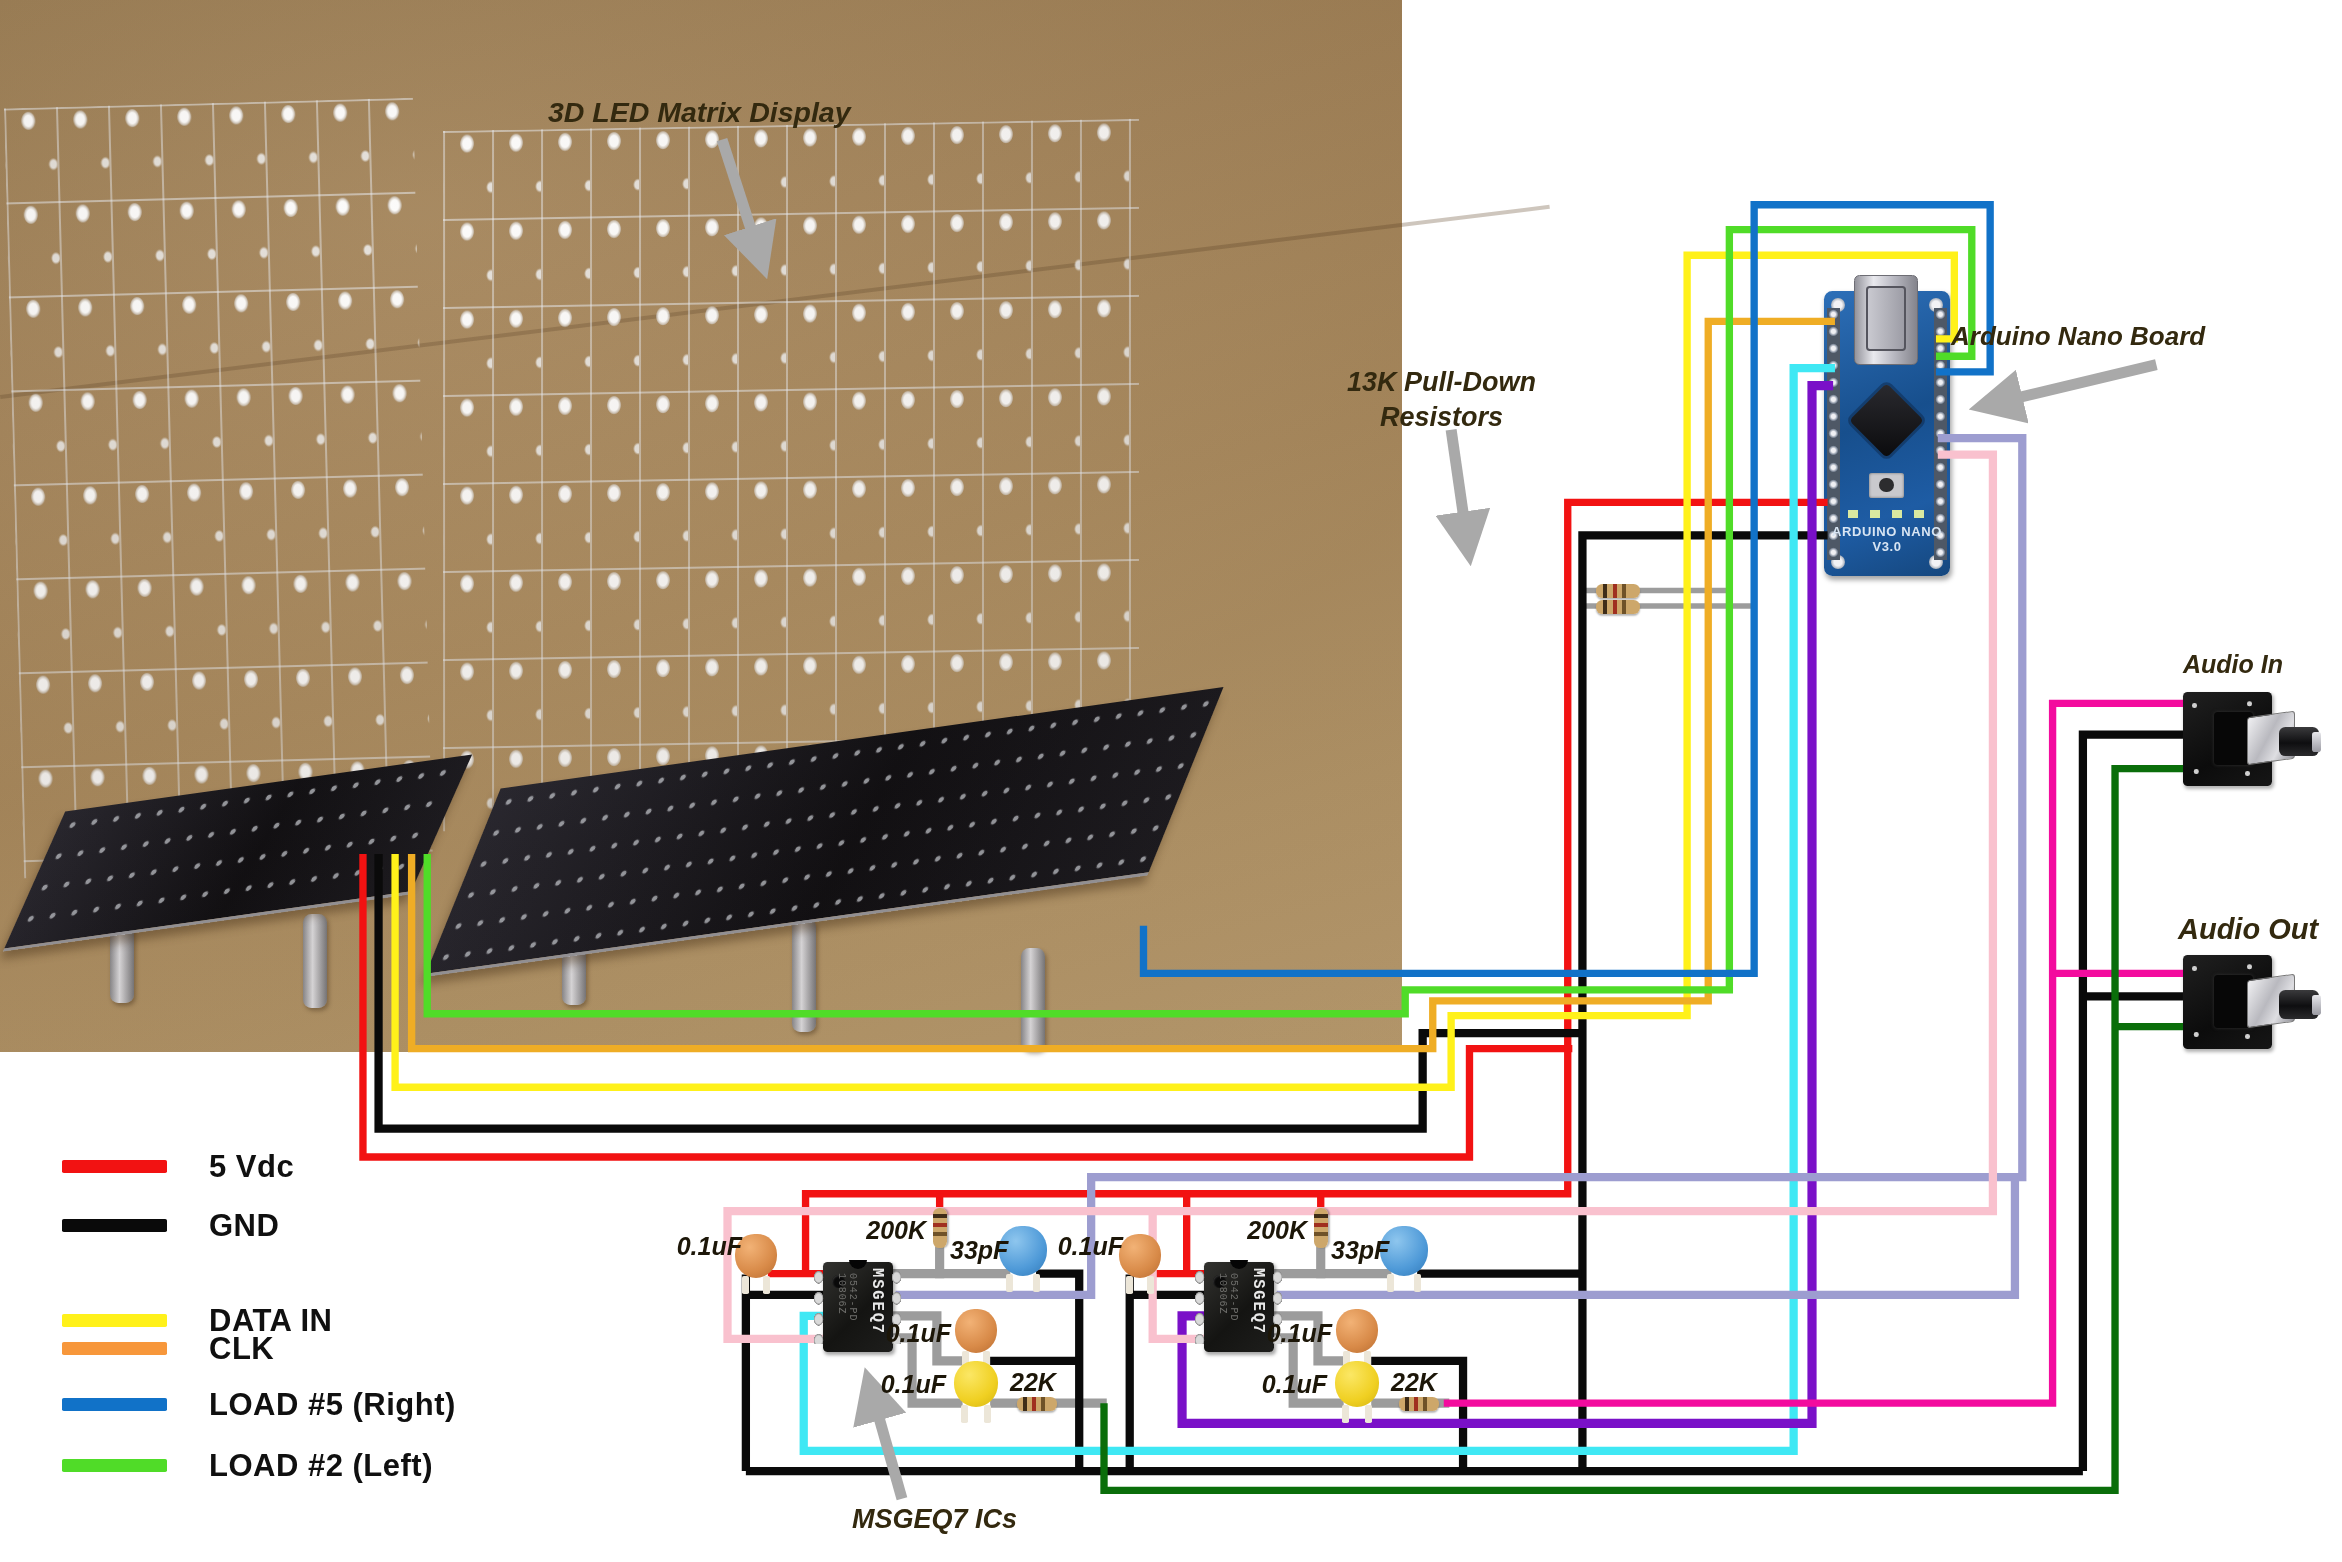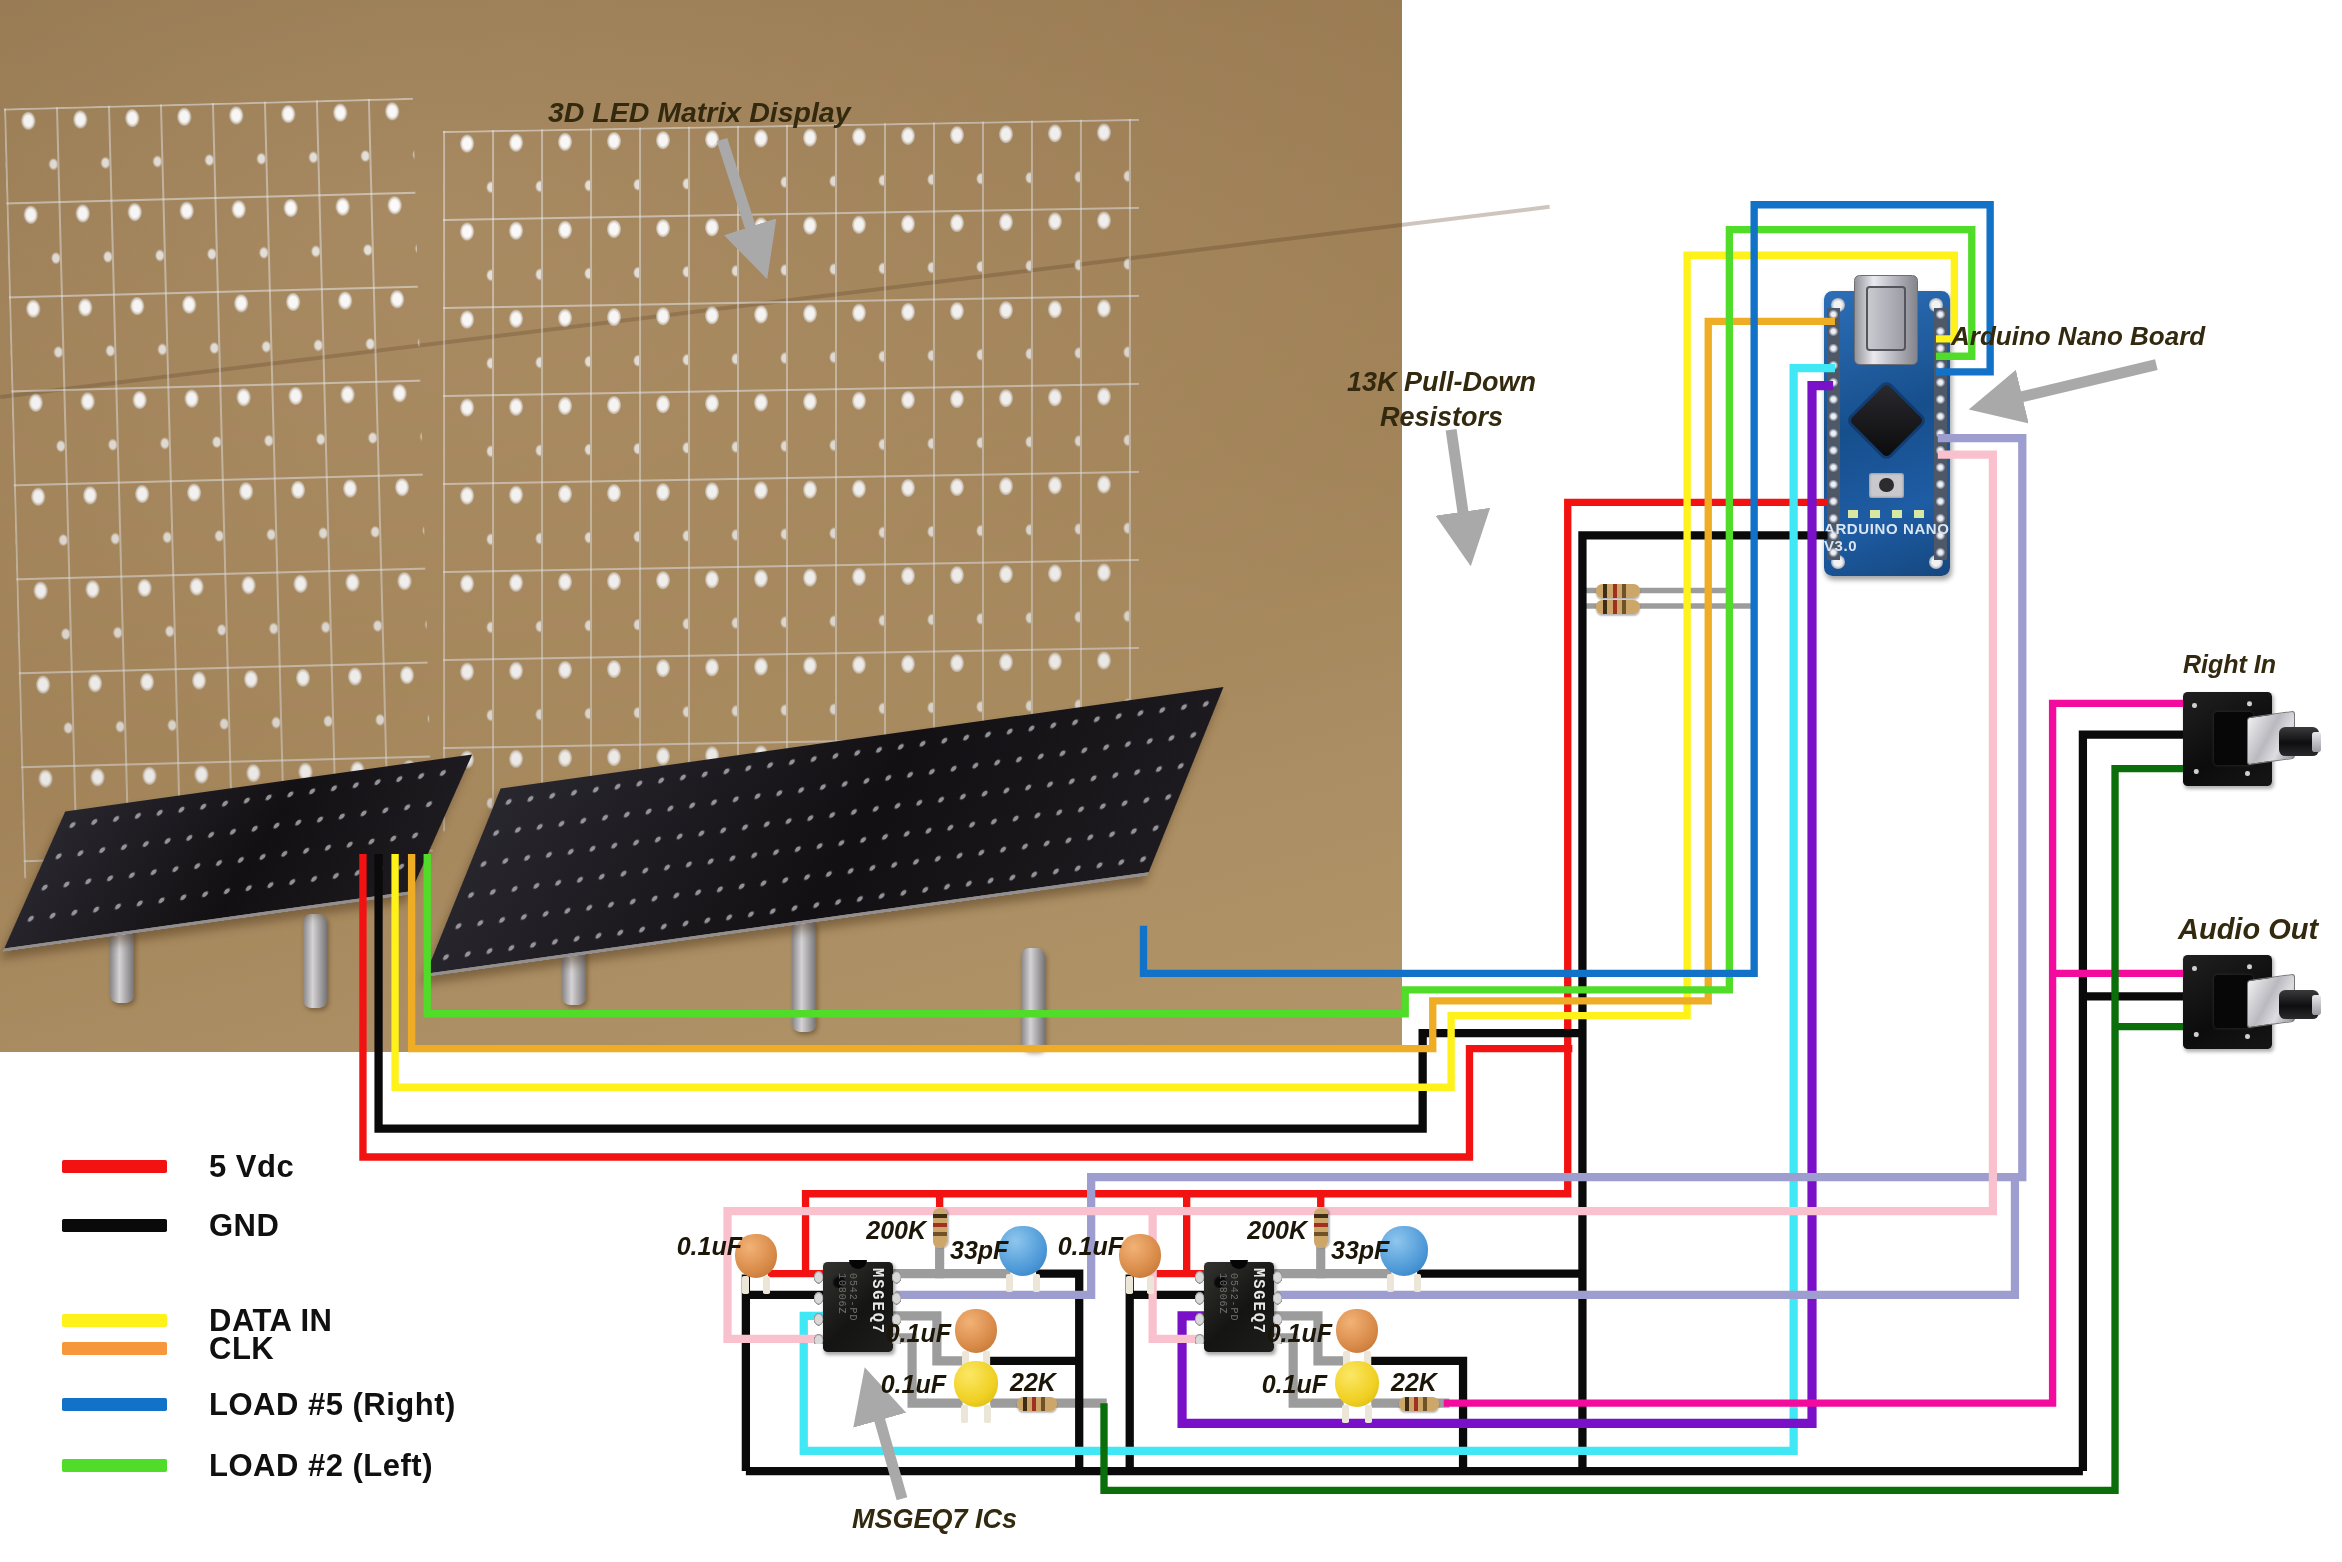--- a/index.html
+++ b/index.html
@@ -80,21 +80,21 @@
     background:linear-gradient(135deg,#2a2a2f,#0b0b0d);transform:rotate(45deg);box-shadow:0 0 0 2.8px rgba(10,20,40,.35);}
   .nano-pins{position:absolute;top:16.5px;bottom:16.5px;width:13px;
     background-image:radial-gradient(circle 5px at 6.4px 6.4px,#f0f0f4 40%,#8a94a4 78%,#4e5866 100%);
     background-size:13px 17px;}
   .nano-pins-l{left:2.8px;} .nano-pins-r{right:2.8px;}
   .nano-hole{position:absolute;width:13.8px;height:13.8px;border-radius:50%;background:radial-gradient(circle,#f2f2f5 40%,#8d97a5 80%);}
   .nano-btn{position:absolute;left:45px;top:182px;width:35px;height:25px;background:#c9c9cd;border-radius:2.8px;box-shadow:inset 0 0 2.8px #666;}
   .nano-btn::after{content:'';position:absolute;left:10px;top:4.6px;width:14.7px;height:14.7px;border-radius:50%;background:#2c2c2e;}
   .nano-leds{position:absolute;left:24px;top:219px;width:79px;height:8.3px;
     background:repeating-linear-gradient(90deg,#d9e8a0 0 10px,rgba(0,0,0,0) 10px 22px);}
-  .nano-text{position:absolute;left:0;right:0;bottom:22px;font-weight:bold;font-size:15px;
+  .nano-text{position:absolute;left:0;right:0;bottom:22px;text-align:center;font-weight:bold;font-size:13px;
     color:#d8e5f3;letter-spacing:0.6px;}
   
   .jack{position:absolute;width:138px;height:94px;}
   .jack-body{position:absolute;left:0;top:0;width:89px;height:94px;border-radius:4.6px;
     background:linear-gradient(150deg,#202020,#0c0c0c 60%,#161616);box-shadow:1.8px 2.8px 3.7px rgba(0,0,0,.3);}
   .jack-body::before{content:'';position:absolute;left:31px;top:20px;width:39px;height:53px;background:#070707;border-radius:3.7px;box-shadow:0 0 3.7px #333;}
   .jack-body::after{content:'';position:absolute;left:9.2px;top:11px;width:4.6px;height:4.6px;border-radius:50%;background:#cfcfcf;
     box-shadow:55px -1.8px 0 #cfcfcf, 1.8px 66px 0 #cfcfcf, 53px 68px 0 #cfcfcf;}
   .jack-lug{position:absolute;left:64px;top:22px;width:46px;height:46px;transform:skewY(-8deg);
     background:linear-gradient(120deg,#f0f0f2,#b9b9bf 45%,#dedee2 70%,#8f8f96);border-radius:3.7px;border:0.9px solid #777;}
@@ -264,21 +264,21 @@
   <div class="complabel ra" style="left:1226px;top:1216px;width:81px">200K</div>
   <div class="complabel" style="left:1331px;top:1236px">33pF</div>
   <div class="complabel ra" style="left:1249px;top:1319px;width:83px">0.1uF</div>
   <div class="complabel ra" style="left:1244px;top:1370px;width:83px">0.1uF</div>
   <div class="complabel" style="left:1391px;top:1368px">22K</div>
 
   <div class="ann" style="left:548px;top:96px;font-size:28.5px">3D LED Matrix Display</div>
   <div class="ann" style="left:1304px;top:367px;width:275px;text-align:center;font-size:27px">13K Pull-Down</div>
   <div class="ann" style="left:1304px;top:402px;width:275px;text-align:center;font-size:27px">Resistors</div>
   <div class="ann" style="left:1951px;top:321px;font-size:26px">Arduino Nano Board</div>
-  <div class="ann" style="left:2183px;top:650px;font-size:25px">Right In</div>
+  <div class="ann" style="left:2183px;top:650px;font-size:25px">Audio In</div>
   <div class="ann" style="left:2178px;top:913px;font-size:29px">Audio Out</div>
   <div class="ann" style="left:852px;top:1504px;font-size:27px">MSGEQ7 ICs</div>
 
   <div>
     <div class="legend-row" style="top:1150px">
       <span class="legend-swatch" style="background: rgb(242, 18, 18);"></span>
       <span class="legend-label">5 Vdc</span>
     </div>
     <div class="legend-row" style="top:1209px">
       <span class="legend-swatch" style="background: rgb(10, 10, 10);"></span>

